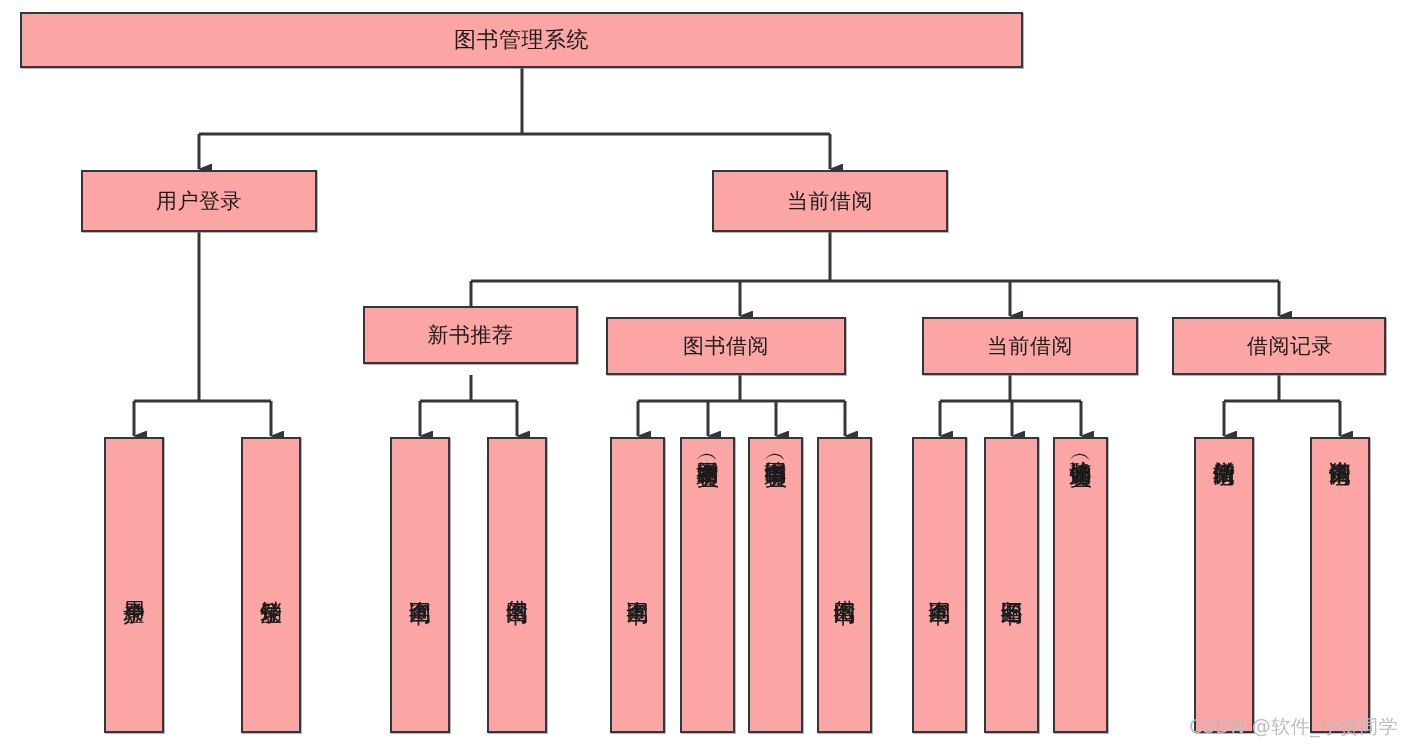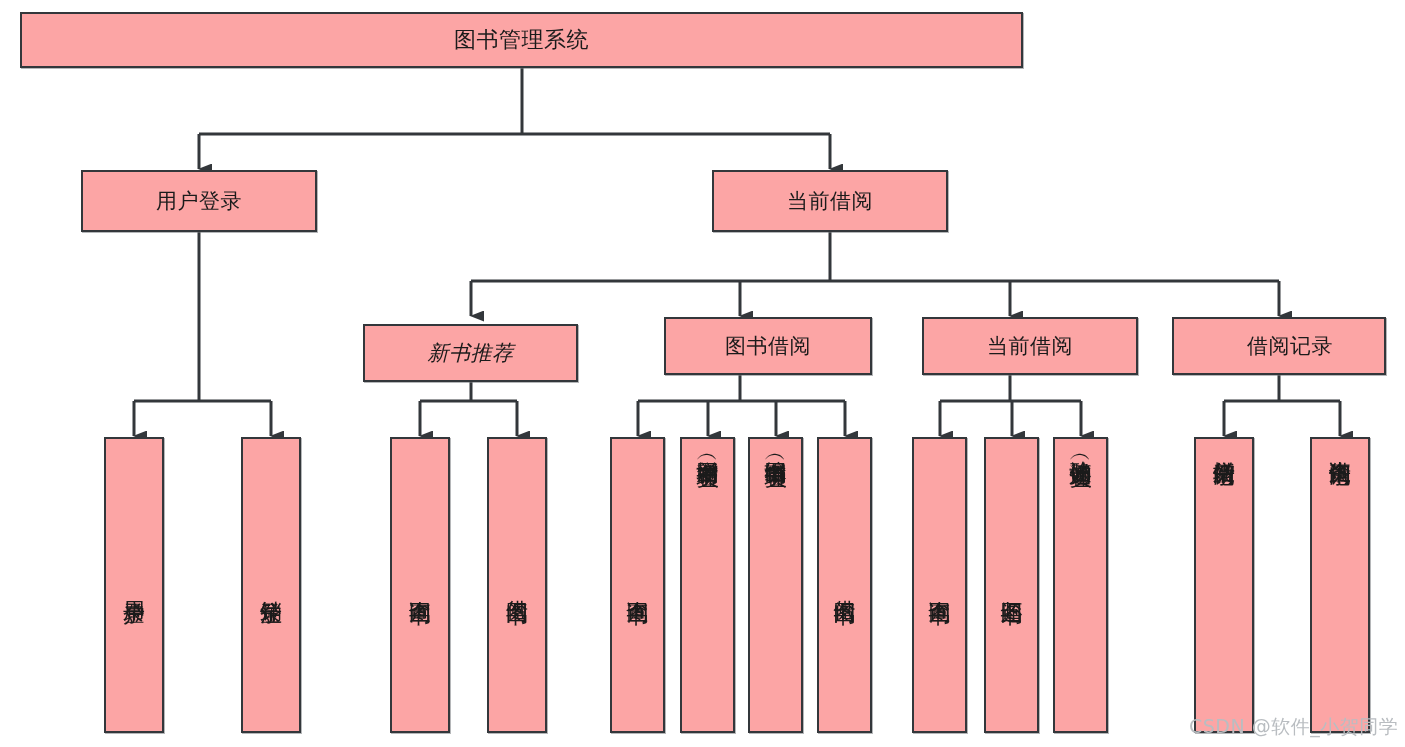--- a/index.html
+++ b/index.html
@@ -137,26 +137,26 @@
       <div class="node" style="left: 81px; top: 170px; width: 236px; height: 62px;">
         <div class="leafwrap">
           <span class="label">用户登录</span>
         </div>
       </div>
       <div class="node" style="left: 712px; top: 170px; width: 236px; height: 62px;">
         <div class="leafwrap">
           <span class="label">当前借阅</span>
         </div>
       </div>
-      <div class="node" style="left: 363px; top: 324px; width: 215px; height: 58px; font-style: italic;">
+      <div class="node" style="left: 363px; top: 306px; width: 215px; height: 58px;">
         <div class="leafwrap">
           <span class="label">新书推荐</span>
         </div>
       </div>
-      <div class="node" style="left: 664px; top: 317px; width: 208px; height: 58px;">
+      <div class="node" style="left: 606px; top: 317px; width: 240px; height: 58px;">
         <div class="leafwrap">
           <span class="label">图书借阅</span>
         </div>
       </div>
       <div class="node" style="left: 922px; top: 317px; width: 216px; height: 58px;">
         <div class="leafwrap">
           <span class="label">当前借阅</span>
         </div>
       </div>
       <div class="node" style="left: 1172px; top: 317px; width: 214px; height: 58px; padding-left: 22px;">

